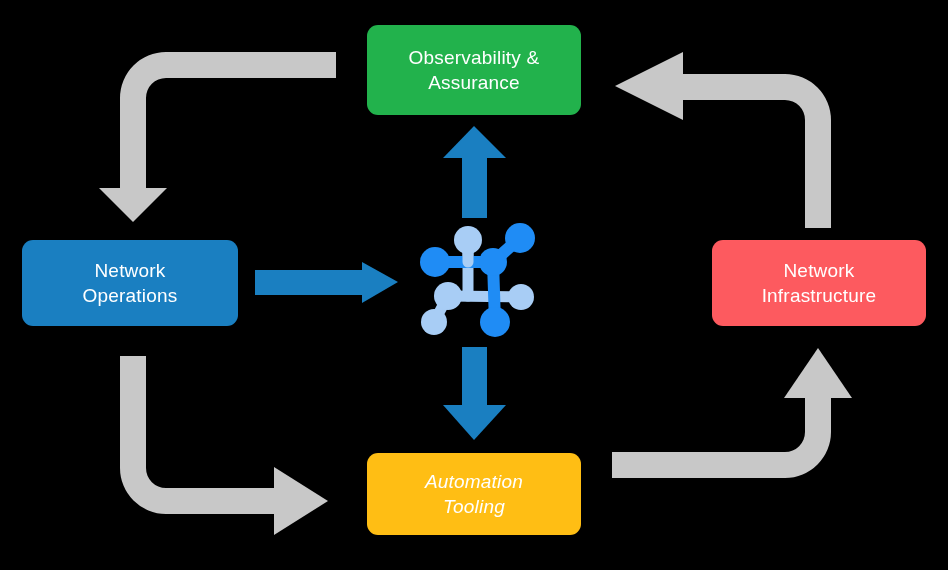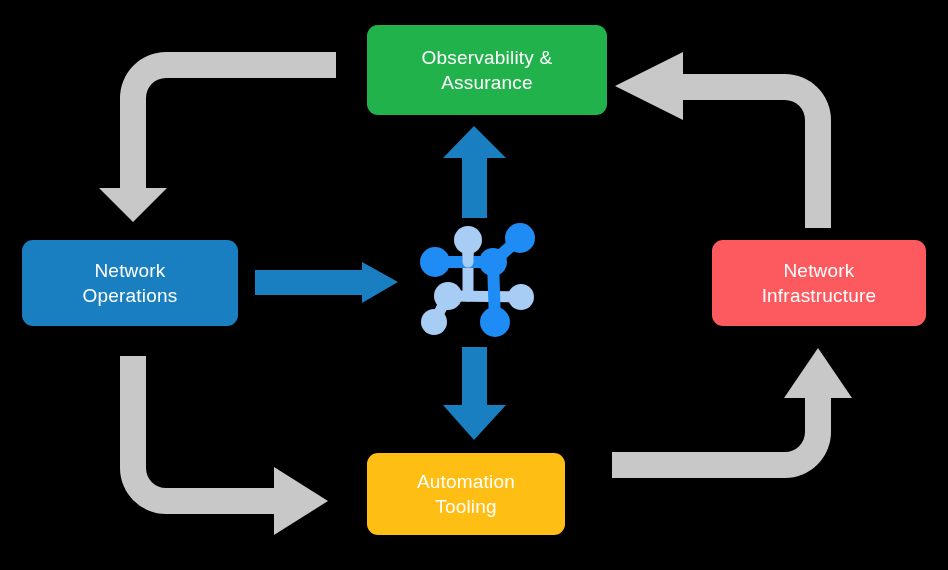--- a/index.html
+++ b/index.html
@@ -37,24 +37,24 @@
     line-height: 1.32;
     font-weight: 400;
     letter-spacing: 0.2px;
     box-sizing: border-box;
     padding: 4px 10px;
   }
   .node-label {
     display: block;
     white-space: pre-line;
   }
-  #box-observability { left: 367px; top: 25px;  width: 240px; height: 90px; background: #22b24c; }
+  #box-observability { left: 367px; top: 25px;  width: 214px; height: 90px; background: #22b24c; }
   #box-operations    { left: 22px;  top: 240px; width: 216px; height: 86px; background: #1a7fc1; }
   #box-infrastructure{ left: 712px; top: 240px; width: 214px; height: 86px; background: #fd5a5f; }
-  #box-automation    { left: 367px; top: 453px; width: 198px; height: 82px; background: #ffbe14; }
+  #box-automation    { left: 367px; top: 453px; width: 214px; height: 82px; background: #ffbe14; font-style: italic; }
 </style>
 </head>
 <body>
 
 <div id="stage">
 
   <svg class="layer" viewBox="0 0 948 570" xmlns="http://www.w3.org/2000/svg">
 
     <g>
       <path d="M 336 52 L 166 52 A 46 46 0 0 0 120 98 L 120 200 L 146 200 L 146 98 A 20 20 0 0 1 166 78 L 336 78 Z" fill="#c8c8c8" stroke="none"></path>

